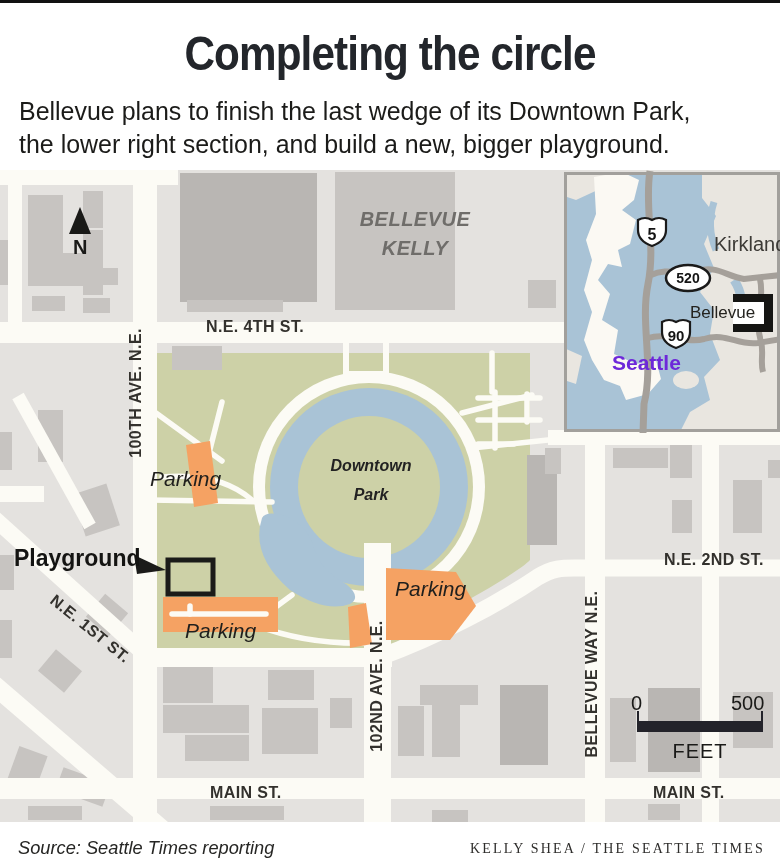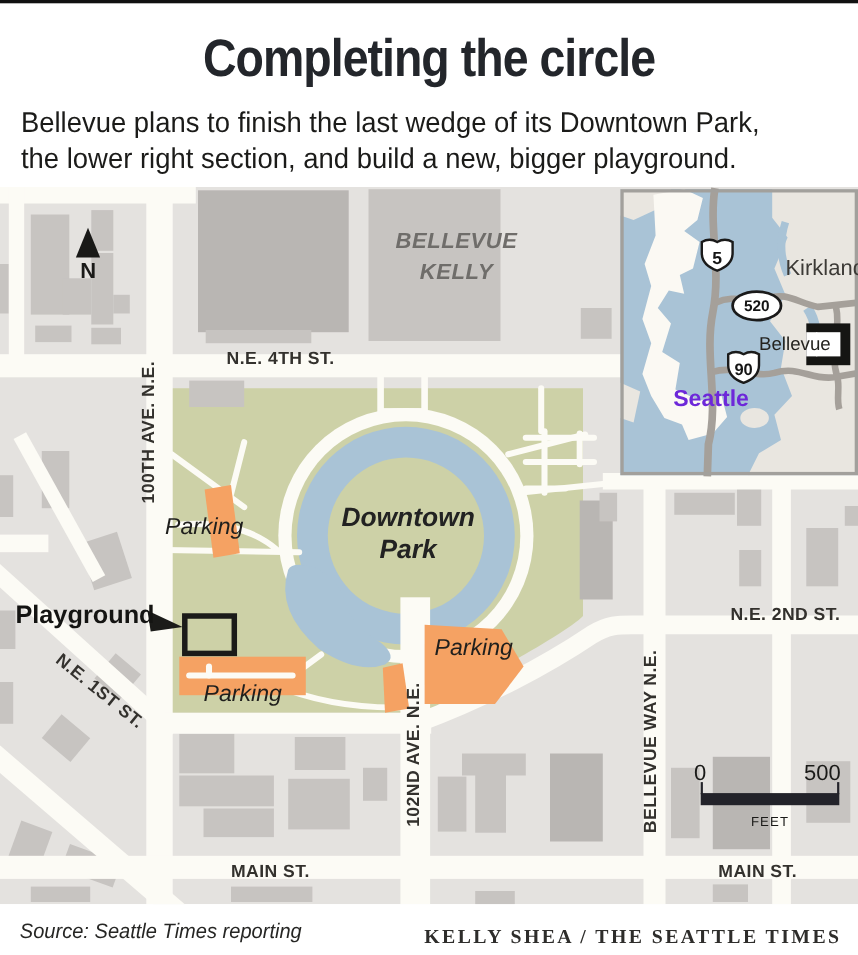--- a/index.html
+++ b/index.html
@@ -18,36 +18,36 @@
        transform:scaleX(.96);transform-origin:left top;}
   #sub1{top:96px;} #sub2{top:129px;}
   #mapsvg{position:absolute;left:0;top:170px;}
   .lbl{position:absolute;white-space:nowrap;color:#33312d;z-index:20;}
   .street-lbl{font-size:16px;font-weight:700;letter-spacing:.4px;}
   .vlabel{transform:translate(-50%,-50%) rotate(-90deg);}
   .dlabel{transform:translate(-50%,-50%) rotate(39deg);}
   .italic-lbl{font-style:italic;font-weight:400;font-size:21px;color:#1f1f1d;}
   .bsq{font-style:italic;font-weight:700;font-size:20px;color:var(--c-label_gray);
        letter-spacing:.5px;width:140px;text-align:center;}
-  .parkname{font-style:italic;font-weight:700;font-size:24px;color:#222;width:170px;text-align:center;}
+  .parkname{font-style:italic;font-weight:700;font-size:16px;color:#222;width:170px;text-align:center;}
   #north-n{font-size:20px;font-weight:700;color:#1a1a18;}
   #north-tri{position:absolute;left:69px;top:207px;width:0;height:0;z-index:20;
     border-left:11px solid transparent;border-right:11px solid transparent;border-bottom:27px solid #191917;}
   #playground-lbl{font-size:23px;font-weight:700;color:#141412;}
   .inset-lbl{color:#3c3a36;}
   #seattle-lbl{font-size:21px;font-weight:700;color:#6d28d9;}
   #kirkland-lbl{font-size:20px;} #bellevue-lbl{font-size:17px;color:#24231f;z-index:30;}
   #scalebar{position:absolute;left:637px;top:721px;width:126px;height:11px;background:#23232a;z-index:20;}
   .tick{position:absolute;width:2px;height:11px;background:#23232a;top:711px;z-index:20;}
   .scale-num{font-size:20px;color:#1a1a18;}
-  #feet-lbl{left:637px;top:740px;width:126px;text-align:center;font-size:12px;letter-spacing:1px;color:#1a1a18;}
+  #feet-lbl{left:637px;top:740px;width:126px;text-align:center;font-size:20px;letter-spacing:1px;color:#1a1a18;}
   #source-lbl{left:18px;top:837px;font-style:italic;font-size:19px;color:#262624;
               transform:scaleX(.96);transform-origin:left top;}
-  #byline-lbl{right:15px;top:841px;font-family:"Liberation Serif",serif;font-weight:700;
-              font-size:18px;letter-spacing:2.2px;color:#2e2d2b;}
+  #byline-lbl{right:15px;top:841px;font-family:"Liberation Serif",serif;font-weight:400;
+              font-size:14px;letter-spacing:2.2px;color:#2e2d2b;}
   
   .f-bld{fill:var(--c-building);} .f-bld2{fill:var(--c-building_dark);}
   .f-street{fill:var(--c-street);} .s-street{stroke:var(--c-street);fill:none;}
   .s-path{stroke:var(--c-street);stroke-width:5.5;fill:none;stroke-linecap:round;}
   svg text{font-family:"Liberation Sans",sans-serif;}
   .shield-txt{font-weight:700;fill:#141414;text-anchor:middle;}
 </style>
 </head>
 <body>
 

